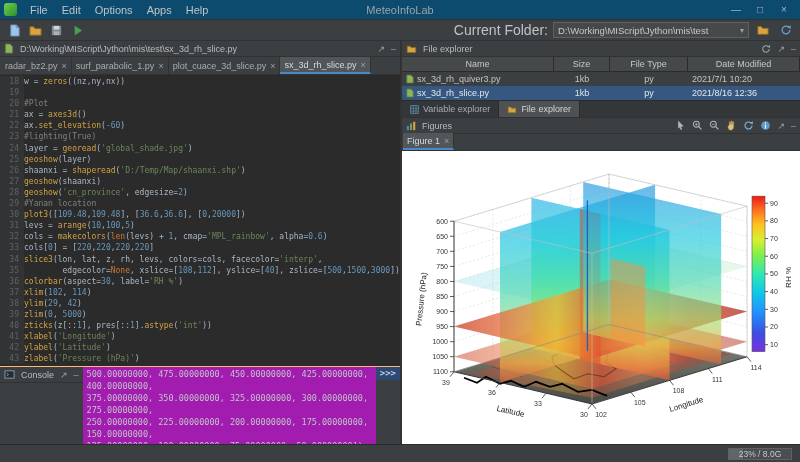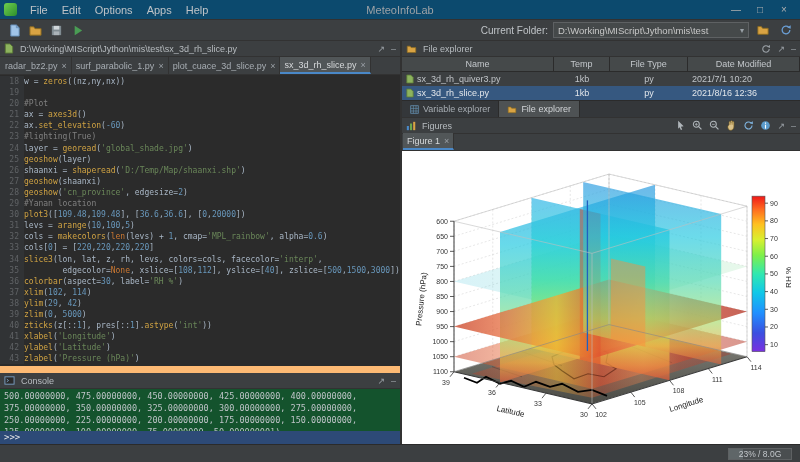--- a/index.html
+++ b/index.html
@@ -10,21 +10,21 @@
 .menubar{height:20px;display:flex;align-items:center;background:#0c4a6e;padding:0 4px;position:relative;border-bottom:1px solid #323232}
 .logo{width:13px;height:13px;border-radius:3px;background:linear-gradient(135deg,#6fcf4e,#2d8f2d);margin-right:6px;flex:0 0 13px}
 .menu-item{padding:0 7px;height:100%;display:flex;align-items:center;color:#bfc3c7;cursor:default}
 .win-title{position:absolute;left:0;right:0;text-align:center;color:#9da2a6;pointer-events:none}
 .wincontrols{margin-left:auto;display:flex;z-index:1}
 .winbtn{width:24px;height:18px;display:flex;align-items:center;justify-content:center;color:#b0b0b0;font-size:10px;cursor:pointer}
 
 .toolbar{height:21px;display:flex;align-items:center;background:#3c3f41;border-bottom:1px solid #323232;padding:0 5px;gap:3px}
 .tbtn{width:18px;height:18px;display:flex;align-items:center;justify-content:center;border-radius:2px;cursor:pointer}
 .tb-right{margin-left:auto;display:flex;align-items:center;gap:5px}
-.cf-label{color:#bfc3c7;font-size:10px}
+.cf-label{color:#bfc3c7;font-size:14px}
 .combo{width:196px;height:16px;background:#45494a;border:1px solid #5e6163;display:flex;align-items:center;padding:0 4px;font-size:9.5px;color:#c7c7c7;cursor:pointer}
 .combo .arrow{margin-left:auto;color:#99a0a6;font-size:8px}
 
 .main{flex:1;display:flex;min-height:0}
 .left{width:400px;display:flex;flex-direction:column;min-width:0}
 .vsplit{width:2px;background:#323232}
 .right{flex:1;display:flex;flex-direction:column;min-width:0}
 .panel-header{height:16px;background:#3c3f41;display:flex;align-items:center;padding:0 4px;gap:6px;border-bottom:1px solid #323232;font-size:9px;color:#b7bcc0;flex:0 0 16px}
 .ph-title{white-space:nowrap;overflow:hidden}
 .ph-icons{margin-left:auto;display:flex;align-items:center;gap:6px;color:#9aa0a6;font-size:9px}
@@ -34,22 +34,22 @@
 .tab{height:17px;display:flex;align-items:center;gap:4px;padding:0 4px;font-size:9px;color:#a7adb3;background:#3c3f41;border-right:1px solid #323232;cursor:pointer;white-space:nowrap}
 .tab.active{background:#515658;color:#d6d9db;border-bottom:2px solid #4a88c7}
 .tab .close{color:#9aa0a6;font-size:9px}
 
 .code-area{flex:1;background:#2b2b2b;overflow:hidden;display:flex;flex-direction:column;padding-top:1px;min-height:0}
 .code-line{display:flex;height:11.1px;line-height:11.1px;font-family:"DejaVu Sans Mono",monospace;font-size:8px;white-space:pre}
 .ln{width:24px;flex:0 0 24px;text-align:right;padding-right:5px;color:#606366;background:#313335;font-size:8px}
 .code{color:#a9b7c6;overflow:hidden}
 .tk-p{color:#a9b7c6}.tk-k{color:#cc7832}.tk-s{color:#6a8759}.tk-n{color:#6897bb}.tk-c{color:#808080}.tk-f{color:#d0a343}
 
-.console{height:78px;display:flex;flex-direction:column;border-top:7px solid #fdba74;flex:0 0 78px}
-.console-out{flex:1;background:#14532d;font-family:"DejaVu Sans Mono",monospace;font-size:8.5px;color:#bfc4c8;padding:1px 4px;line-height:12px;overflow:hidden}
+.console{height:78px;display:flex;flex-direction:row;border-top:1px solid #fdba74;flex:0 0 78px}
+.console-out{flex:1;background:#a21caf;font-family:"DejaVu Sans Mono",monospace;font-size:8.5px;color:#bfc4c8;padding:1px 4px;line-height:12px;overflow:hidden}
 .console-prompt{height:13px;background:#2d4a77;color:#e8e8e8;font-family:"DejaVu Sans Mono",monospace;font-size:9px;line-height:13px;padding:0 4px;flex:0 0 13px}
 
 .fe-cols{display:flex;height:15px;background:#45494a;border-bottom:1px solid #2b2b2b;font-size:9px;color:#c3c7cb;flex:0 0 15px}
 .fe-col{display:flex;align-items:center;justify-content:center;border-right:1px solid #2b2b2b;overflow:hidden;white-space:nowrap;cursor:pointer}
 .fe-row{display:flex;height:14px;font-size:9px;color:#c0c4c8;align-items:center;cursor:pointer}
 .fe-row.selected{background:#365880;color:#e2e6ea}
 .fe-cell{padding:0 4px;overflow:hidden;white-space:nowrap;display:flex;align-items:center;gap:3px;height:100%}
 .w-name{width:152px}.w-size{width:56px;justify-content:center}.w-type{width:78px;justify-content:center}.w-date{flex:1}
 .dock-tabs{height:18px;display:flex;background:#34373a;border-top:1px solid #2b2b2b;border-bottom:1px solid #323232;flex:0 0 18px}
 .dock-tab{display:flex;align-items:center;gap:4px;padding:0 8px;font-size:9px;color:#a7adb3;border-right:1px solid #2b2b2b;cursor:pointer}
@@ -221,21 +221,21 @@
           <svg width="10" height="10" viewBox="0 0 14 14">
               <path d="M11.5 7a4.5 4.5 0 1 1-1.3-3.2" fill="none" stroke="#9aa0a6" stroke-width="1.5"></path>
               <polygon points="12.5,1.5 12.5,5.5 8.5,4" fill="#9aa0a6"></polygon>
             </svg>
           <span>↗</span>
           <span>–</span>
         </span>
       </div>
       <div class="fe-cols">
         <span class="fe-col w-name">Name</span>
-        <span class="fe-col w-size">Temp</span>
+        <span class="fe-col w-size">Size</span>
         <span class="fe-col w-type">File Type</span>
         <span class="fe-col w-date">Date Modified</span>
       </div>
       <div class="fe-row">
         <span class="fe-cell w-name">
             <svg width="8" height="10" viewBox="0 0 10 12">
               <path d="M1 1h5l3 3v7H1z" fill="#8db35e" stroke="#5a7a36"></path>
             </svg>
             <span>sx_3d_rh_quiver3.py</span>
           </span>

